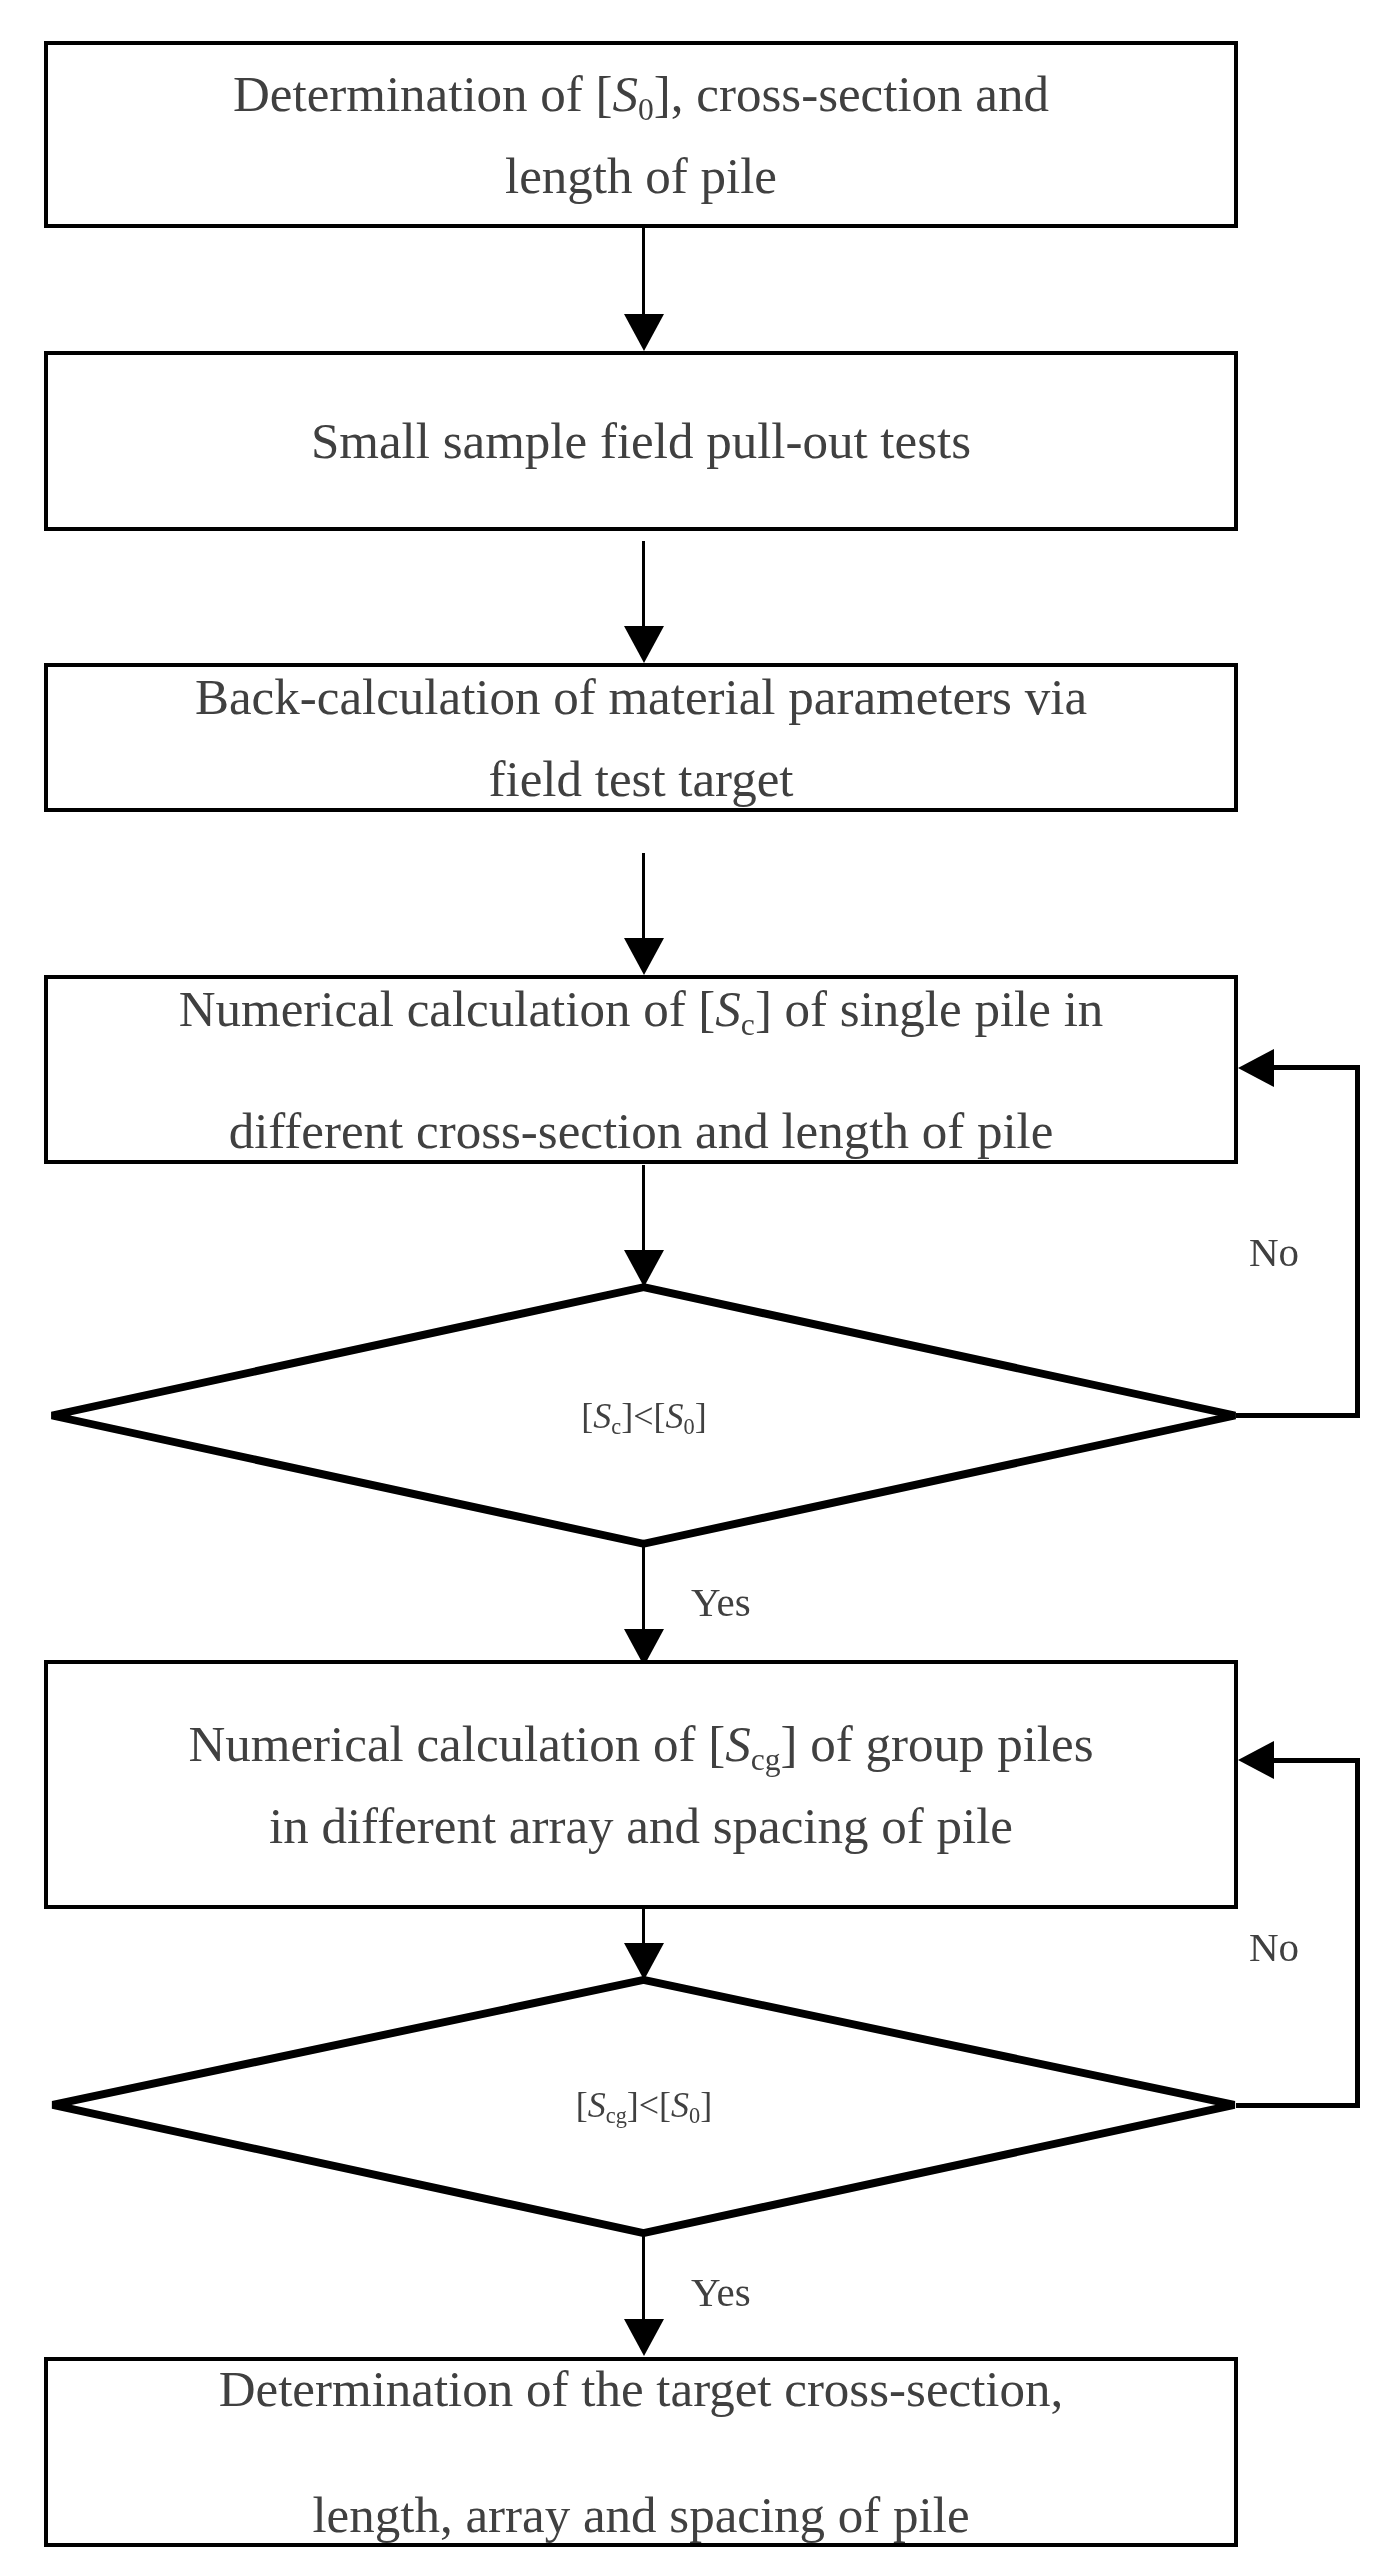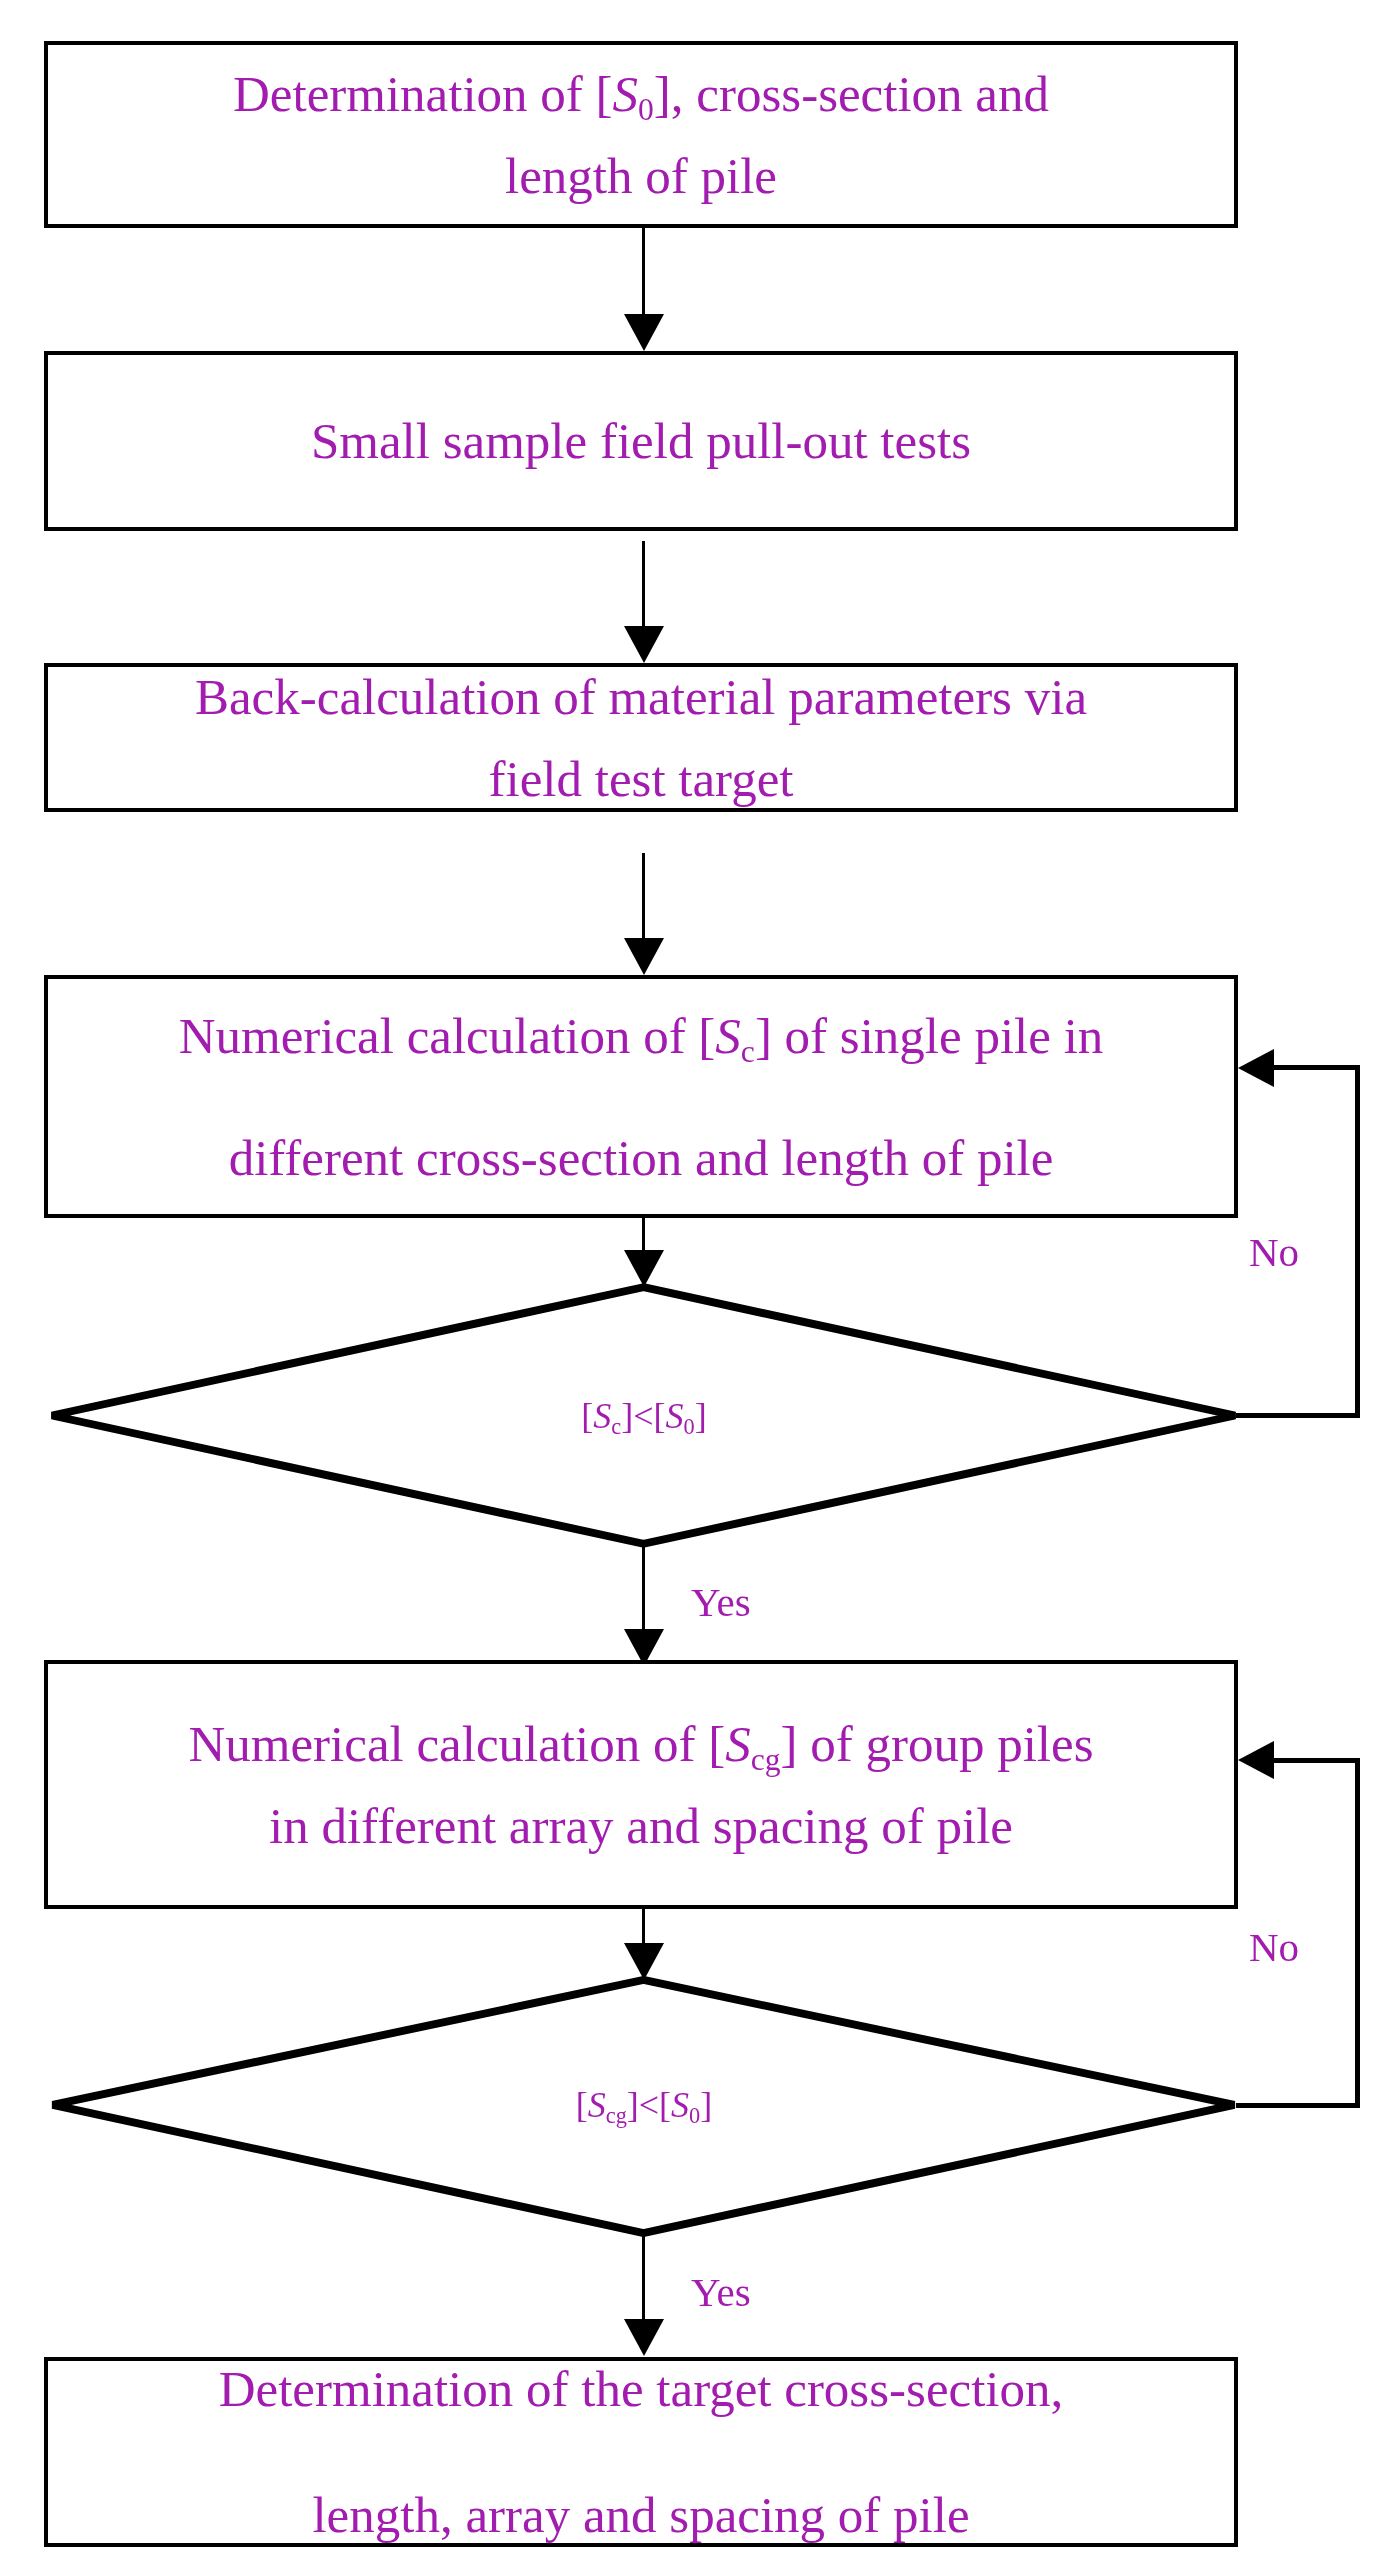--- a/index.html
+++ b/index.html
@@ -6,21 +6,21 @@
     margin: 0;
     padding: 0;
     background: #ffffff;
   }
   #canvas {
     position: relative;
     width: 1399px;
     height: 2576px;
     background: #ffffff;
     font-family: "Liberation Serif", "DejaVu Serif", serif;
-    color: #a21caf;
+    color: #404040;
     overflow: hidden;
   }
   .process-box {
     position: absolute;
     left: 44px;
     width: 1194px;
     border: 4.8px solid #000;
     box-sizing: border-box;
     background: #fff;
     display: flex;
@@ -102,21 +102,21 @@
 
   <div class="process-box" style="top:351px;height:180px;">
     <div class="box-line">Small sample field pull-out tests</div>
   </div>
 
   <div class="process-box" style="top:663px;height:149px;">
     <div class="box-line">Back-calculation of material parameters via</div>
     <div class="box-line">field test target</div>
   </div>
 
-  <div class="process-box" style="top:975px;height:243px;gap:40px;">
+  <div class="process-box" style="top:975px;height:189px;gap:40px;">
     <div class="box-line">Numerical calculation of [<i>S</i><sub>c</sub>] of single pile in</div>
     <div class="box-line">different cross-section and length of pile</div>
   </div>
 
   <div class="process-box" style="top:1660px;height:249px;">
     <div class="box-line">Numerical calculation of [<i>S</i><sub>cg</sub>] of group piles</div>
     <div class="box-line">in different array and spacing of pile</div>
   </div>
 
   <div class="process-box" style="top:2357px;height:190px;gap:44px;">

